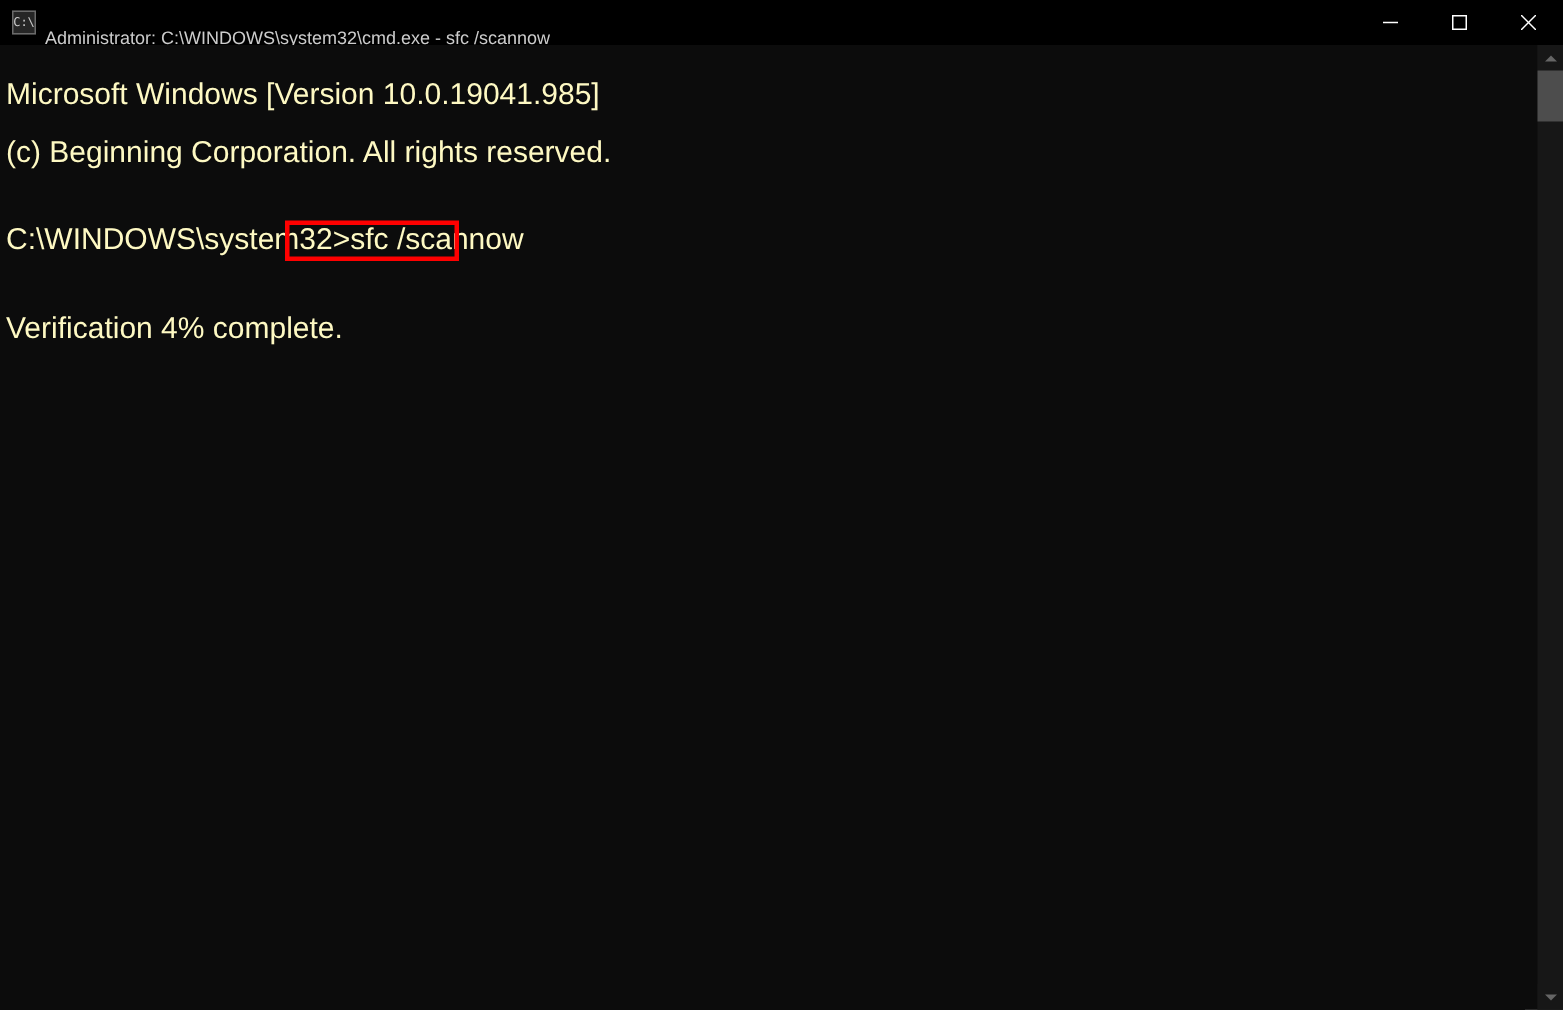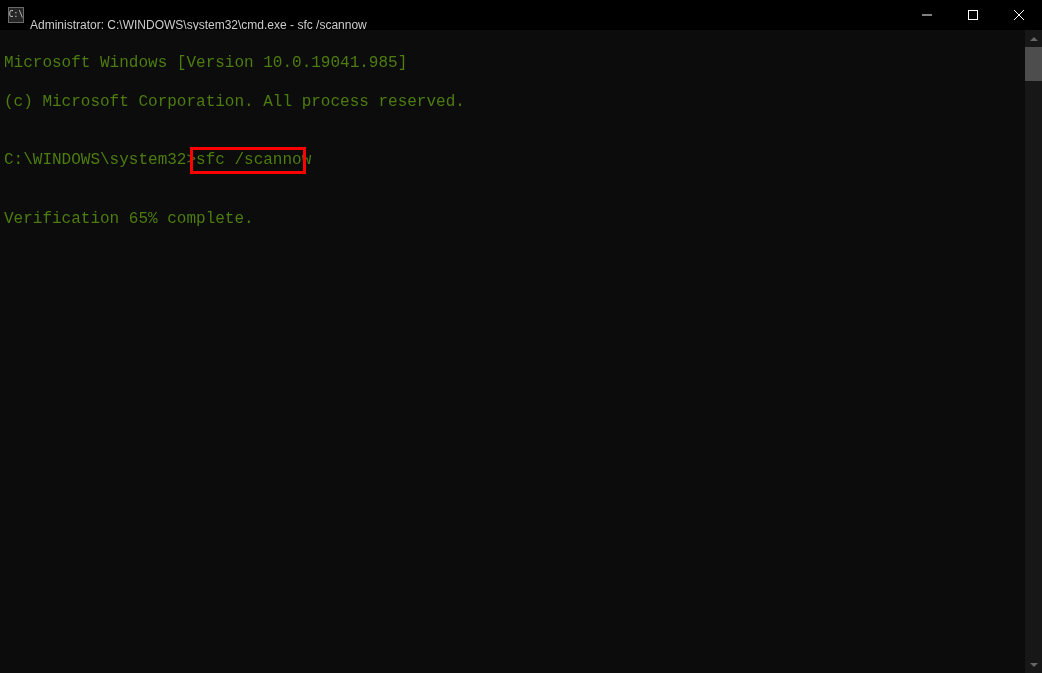--- a/index.html
+++ b/index.html
@@ -69,23 +69,23 @@
     .win-btn svg { stroke: #ffffff; }
     .content-wrap {
       flex: 1;
       display: flex;
       position: relative;
       background: #0c0c0c;
     }
     .terminal {
       flex: 1;
       padding: 4px 4px;
-      color: #4d7c0f;
-      font-family: Liberation Mono, monospace;
-      font-size: 16px;
+      color: #fef9c3;
+      font-family: Liberation Sans, sans-serif;
+      font-size: 20px;
       line-height: 19.5px;
       white-space: pre;
       overflow: hidden;
     }
     .line { white-space: pre; }
     .prompt-line { position: relative; display: inline-block; text-align: center; }
     .highlight-box {
       position: absolute;
       border: 3px solid #ff0000;
       pointer-events: none;
@@ -150,26 +150,26 @@
             <line x1="0" y1="0" x2="10" y2="10" stroke-width="1"></line>
             <line x1="10" y1="0" x2="0" y2="10" stroke-width="1"></line>
           </svg>
       </div>
     </div>
   </div>
 
   <div class="content-wrap">
     <div class="terminal">
 <div class="line">Microsoft Windows [Version 10.0.19041.985]</div>
-<div class="line">(c) Microsoft Corporation. All process reserved.</div>
+<div class="line">(c) Beginning Corporation. All rights reserved.</div>
 <div class="line"></div>
 <div class="prompt-line"><span>C:\WINDOWS\system32&gt;</span><span>sfc /scannow</span><span class="highlight-box"></span></div>
 <div class="line"></div>
 <div class="line"></div>
-<div class="line">Verification 65% complete.</div>
+<div class="line">Verification 4% complete.</div>
     </div>
 
     <div class="scrollbar">
       <div class="scroll-up">
         <div class="arrow up"></div>
       </div>
       <div class="scroll-thumb"></div>
       <div class="scroll-down">
         <div class="arrow dn"></div>
       </div>

